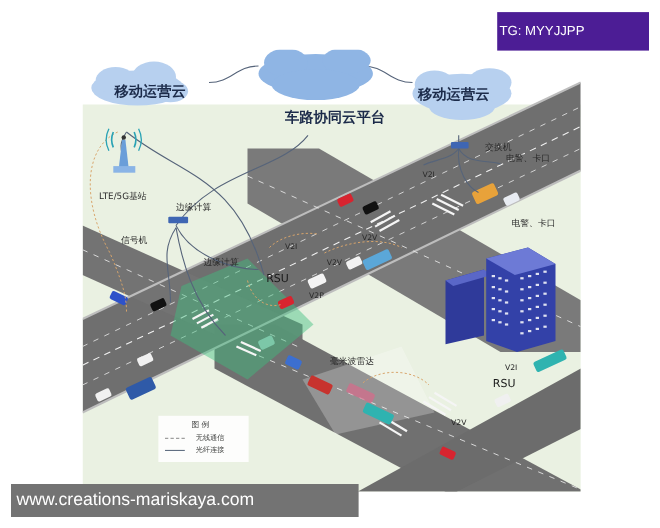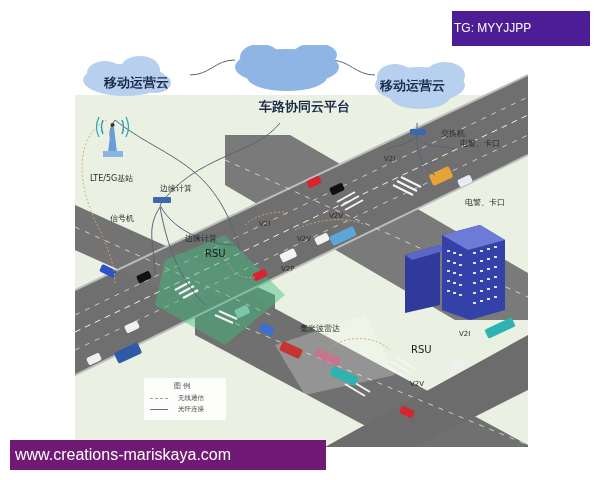--- a/index.html
+++ b/index.html
@@ -3,28 +3,28 @@
 <meta charset="utf-8">
 <style>
   html,body{margin:0;padding:0;background:#fff;}
   body{width:600px;height:480px;position:relative;overflow:hidden;font-family:"DejaVu Sans",sans-serif;}
   .canvas{position:absolute;left:75px;top:45px;width:453px;height:402px;background:#fff;overflow:hidden;}
   .ground{position:absolute;left:0;top:50px;width:453px;height:352px;background:#eaf1e2;}
   svg.scene{position:absolute;left:0;top:0;}
   .cloud-label{position:absolute;font-weight:bold;color:#1c2b4a;font-size:13px;white-space:nowrap;}
   .lbl{position:absolute;font-size:8px;color:#2a2a2a;white-space:nowrap;}
   .lbl.small{font-size:7px;padding-left:32px;}
-  .lbl.rsu{font-size:10px;color:#1a1a1a;}
+  .lbl.rsu{font-size:10px;color:#1a1a1a;margin-left:37px;}
   .legend{position:absolute;left:69px;top:333px;width:82px;height:42px;background:#fff;opacity:.92;text-align:center;}
   .legend .title{position:absolute;left:30px;top:3px;font-size:7px;color:#333;}
   .legend .row{position:absolute;left:6px;font-size:6.5px;color:#333;display:flex;align-items:center;gap:10px;}
   .legend .dash{width:18px;border-top:1px dashed #999;}
   .legend .solid{width:18px;border-top:1.5px solid #56647a;}
   .wm-top{position:absolute;left:452px;top:11px;width:138px;height:35px;background:#4c1d95;color:#fff;font-size:12px;line-height:35px;padding-left:2px;box-sizing:border-box;font-family:"Liberation Sans",sans-serif;}
-  .wm-bottom{position:absolute;left:10px;top:440px;width:316px;height:30px;background:#701a75;color:#fff;font-size:16px;line-height:30px;padding-left:5px;box-sizing:border-box;font-family:"Liberation Sans",sans-serif;}
+  .wm-bottom{position:absolute;left:10px;top:440px;width:316px;height:30px;background:#737373;color:#fff;font-size:16px;line-height:30px;padding-left:5px;box-sizing:border-box;font-family:"Liberation Sans",sans-serif;}
 </style>
 </head>
 <body>
 
 <div class="canvas">
   <div class="ground"></div>
 
   <svg class="scene" width="453" height="402" viewBox="0 0 453 402">
 
     <g>

